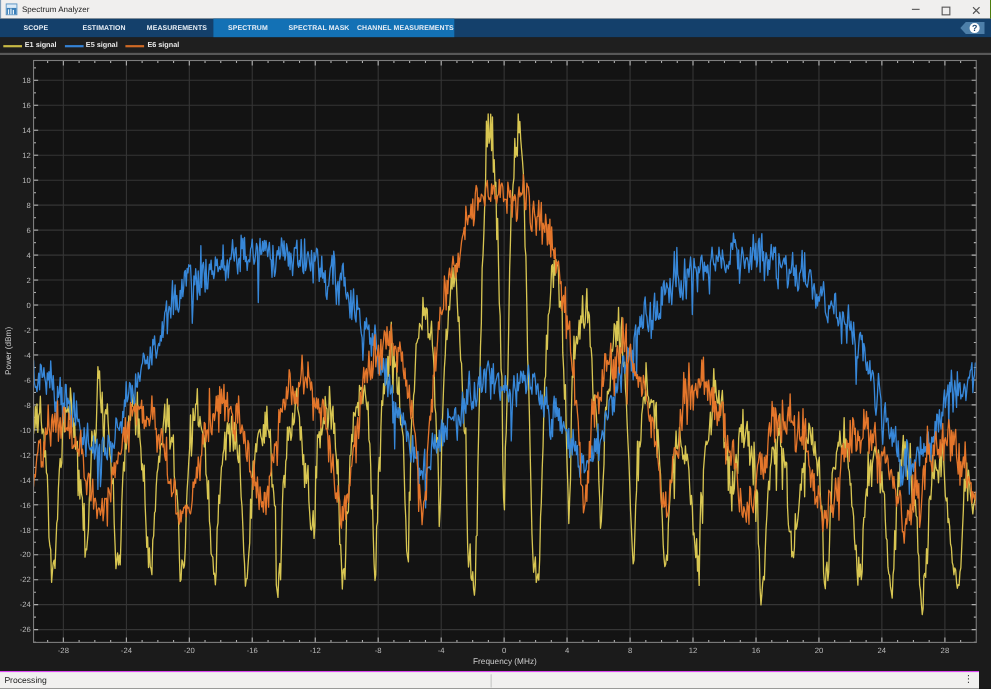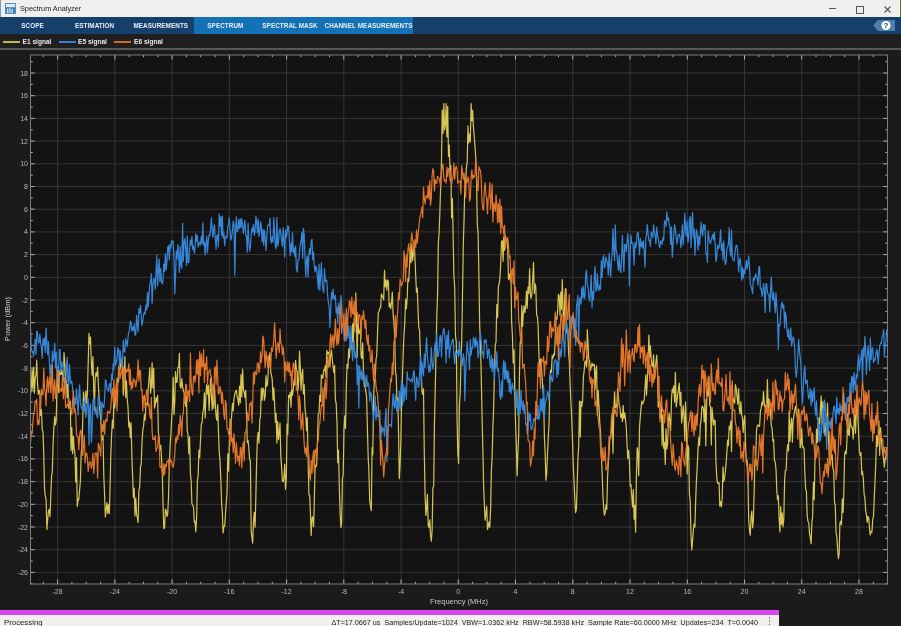--- a/index.html
+++ b/index.html
@@ -11,22 +11,22 @@
   .t-text{position:absolute;left:19px;top:4px;font-size:7.3px;color:#1a1a1a;}
   .tabbar{position:absolute;left:0;top:17px;width:901px;height:17px;background:#14406b;}
   .tabbar .hl{position:absolute;left:194px;top:0;width:219px;height:17px;background:#1371b5;}
   .tab{position:absolute;top:0;height:17px;line-height:18px;font-size:6.3px;font-weight:bold;
        color:#e9eff6;letter-spacing:.1px;transform:translateX(-50%);white-space:nowrap;}
   .helpw{position:absolute;top:2px;left:867px;width:29px;height:13px;}
   .legend{position:absolute;left:0;top:34px;width:901px;height:14px;background:#1f1f1f;}
   .lline{position:absolute;top:6.5px;height:2px;width:17px;}
   .ltext{position:absolute;top:3.8px;font-size:6.6px;font-weight:bold;color:#e8e8e8;}
   .sep{position:absolute;left:0;top:48px;width:901px;height:1.5px;background:#585858;}
-  .statusbar{position:absolute;left:0;top:610px;width:779px;height:16px;background:#f1f0ef;
-             border-top:5px solid #d946ef;box-sizing:border-box;}
+  .statusbar{position:absolute;left:0;top:610px;width:890px;height:16px;background:#f1f0ef;
+             border-top:1px solid #d946ef;box-sizing:border-box;}
   .st-left{position:absolute;left:4px;top:2.8px;font-size:7.8px;color:#222;}
   .st-right{position:absolute;right:21px;top:3px;font-size:7.2px;color:#222;}
   .st-div{position:absolute;left:446px;top:2px;width:1px;height:12px;background:#c6c6c6;}
   .st-dots{position:absolute;right:5px;top:1px;font-size:9px;color:#333;letter-spacing:0;}
 </style>
 </head>
 <body>
 
   <svg width="901" height="626" viewBox="0 0 901 626" style="position:absolute;left:0;top:0">
     <rect x="0" y="49" width="901" height="561" fill="#1b1b1b"></rect>
@@ -375,15 +375,14 @@
     <div class="lline" style="left:58.8px;background:#3583d6"></div>
     <div class="ltext" style="left:78px">E5 signal</div>
     <div class="lline" style="left:114.3px;background:#d06a25"></div>
     <div class="ltext" style="left:134px">E6 signal</div>
   </div>
   <div class="sep"></div>
 
   <div class="statusbar">
     <div class="st-left">Processing</div>
     <div class="st-div"></div>
-    <div class="st-right">ΔT=17.0667 us&nbsp;&nbsp;Samples/Update=1024&nbsp;&nbsp;VBW=1.0362 kHz&nbsp;&nbsp;RBW=58.5938 kHz&nbsp;&nbsp;Sample Rate=60.0000 MHz&nbsp;&nbsp;Updates=234&nbsp;&nbsp;T=0.0040</div>
     <div class="st-dots">⋮</div>
   </div>
 
 </body></html>

